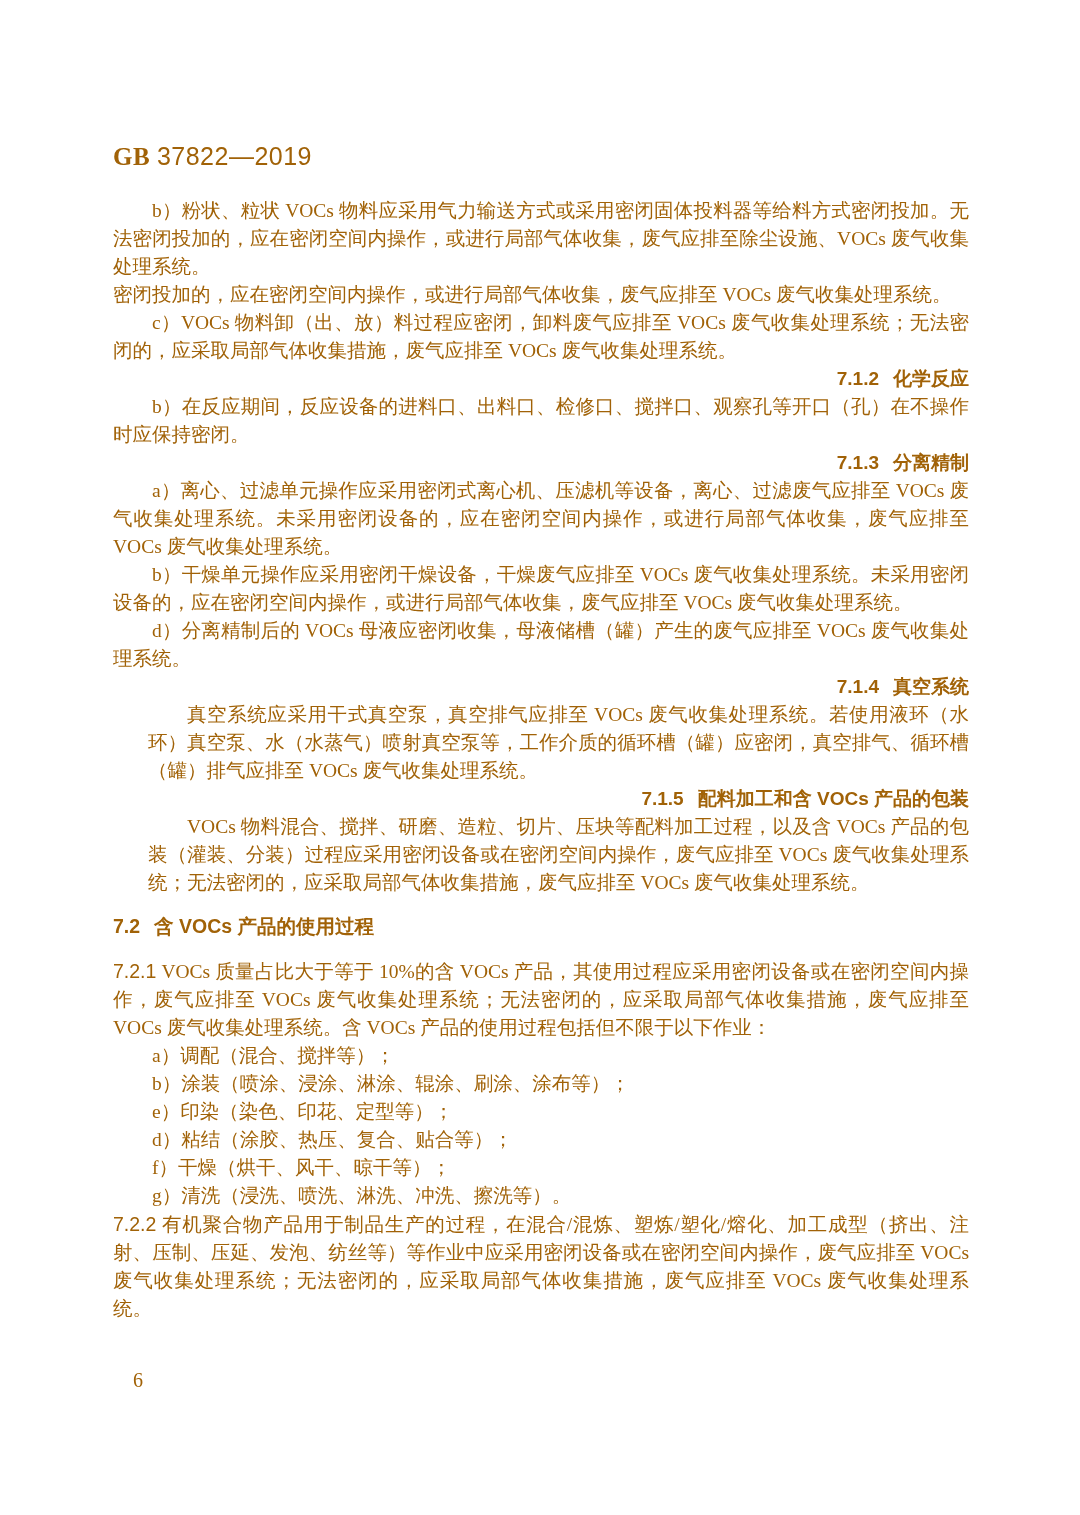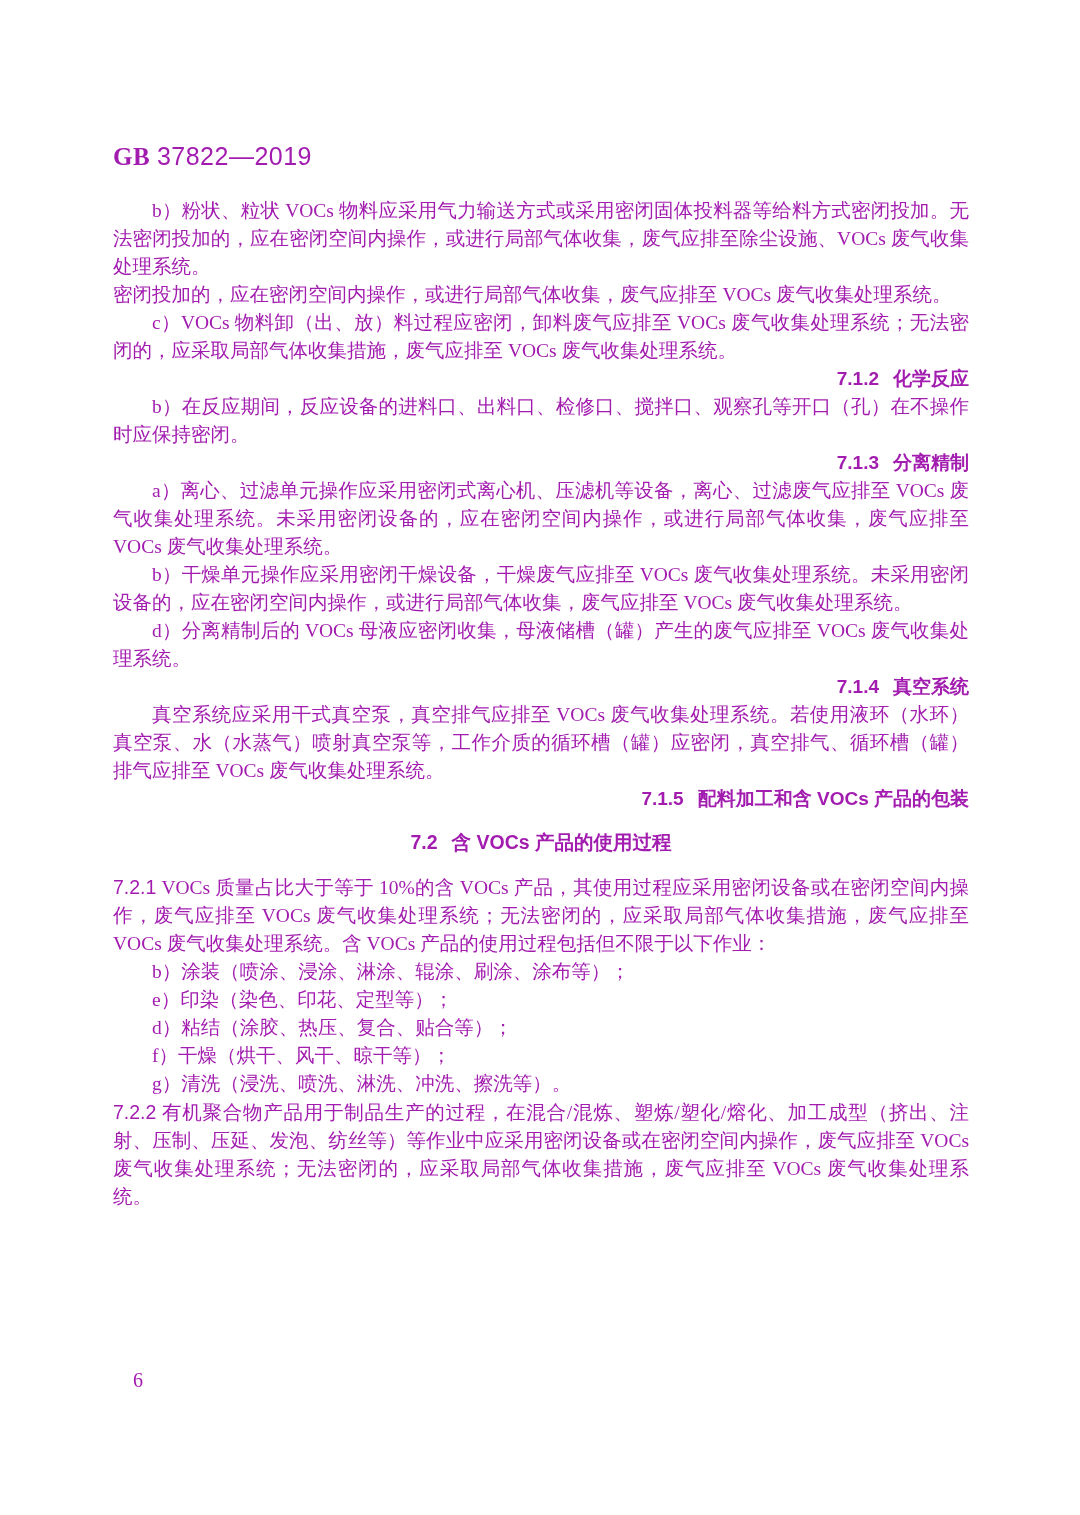--- a/index.html
+++ b/index.html
@@ -6,21 +6,21 @@
     margin: 0;
     padding: 0;
     background: #e8e8e8;
   }
   .page {
     position: relative;
     width: 1080px;
     height: 1515px;
     margin: 0 auto;
     background: #ffffff;
-    color: #a21caf;
+    color: #a16207;
     font-family: "Liberation Serif", "DejaVu Serif", serif;
     overflow: hidden;
   }
   .content {
     position: absolute;
     left: 113px;
     top: 141px;
     width: 856px;
   }
   .doc-header {
@@ -41,33 +41,33 @@
     font-size: 19.5px;
     line-height: 28px;
   }
   .blk {
     text-align: justify;
     text-justify: inter-ideograph;
     margin: 0;
   }
   .blk-continuation { text-indent: 0; }
   .blk-item   { text-indent: 2em; }
-  .blk-para   { text-indent: 2em; }
+  .blk-para   { text-indent: 2em; margin-left: 35px; }
   .blk-list   { text-indent: 2em; text-align: left; }
   .blk-clause {
     font-family: "Liberation Sans", "DejaVu Sans", sans-serif;
     font-weight: 600;
     text-align: right;
     font-size: 19px;
   }
   .blk-clause .clause-title { margin-left: 14px; }
   .blk-section {
     font-family: "Liberation Sans", "DejaVu Sans", sans-serif;
     font-weight: 700;
-    text-align: center;
+    text-align: left;
     font-size: 19.5px;
     margin-top: 15px;
     margin-bottom: 17px;
   }
   .blk-section .clause-title { margin-left: 14px; }
   .blk-numbered .num {
     font-family: "Liberation Sans", "DejaVu Sans", sans-serif;
     font-weight: 400;
     margin-right: 5px;
   }
@@ -94,22 +94,24 @@
         <p class="blk blk-item">c）VOCs 物料卸（出、放）料过程应密闭，卸料废气应排至 VOCs 废气收集处理系统；无法密闭的，应采取局部气体收集措施，废气应排至 VOCs 废气收集处理系统。</p>
         <p class="blk blk-clause"><span class="clause-num">7.1.2</span><span class="clause-title">化学反应</span></p>
         <p class="blk blk-item">b）在反应期间，反应设备的进料口、出料口、检修口、搅拌口、观察孔等开口（孔）在不操作时应保持密闭。</p>
         <p class="blk blk-clause"><span class="clause-num">7.1.3</span><span class="clause-title">分离精制</span></p>
         <p class="blk blk-item">a）离心、过滤单元操作应采用密闭式离心机、压滤机等设备，离心、过滤废气应排至 VOCs 废气收集处理系统。未采用密闭设备的，应在密闭空间内操作，或进行局部气体收集，废气应排至 VOCs 废气收集处理系统。</p>
         <p class="blk blk-item">b）干燥单元操作应采用密闭干燥设备，干燥废气应排至 VOCs 废气收集处理系统。未采用密闭设备的，应在密闭空间内操作，或进行局部气体收集，废气应排至 VOCs 废气收集处理系统。</p>
         <p class="blk blk-item">d）分离精制后的 VOCs 母液应密闭收集，母液储槽（罐）产生的废气应排至 VOCs 废气收集处理系统。</p>
         <p class="blk blk-clause"><span class="clause-num">7.1.4</span><span class="clause-title">真空系统</span></p>
         <p class="blk blk-para">真空系统应采用干式真空泵，真空排气应排至 VOCs 废气收集处理系统。若使用液环（水环）真空泵、水（水蒸气）喷射真空泵等，工作介质的循环槽（罐）应密闭，真空排气、循环槽（罐）排气应排至 VOCs 废气收集处理系统。</p>
         <p class="blk blk-clause"><span class="clause-num">7.1.5</span><span class="clause-title">配料加工和含 VOCs 产品的包装</span></p>
+        <p class="blk blk-para">VOCs 物料混合、搅拌、研磨、造粒、切片、压块等配料加工过程，以及含 VOCs 产品的包装（灌装、分装）过程应采用密闭设备或在密闭空间内操作，废气应排至 VOCs 废气收集处理系统；无法密闭的，应采取局部气体收集措施，废气应排至 VOCs 废气收集处理系统。</p>
         <p class="blk blk-section"><span class="clause-num">7.2</span><span class="clause-title">含 VOCs 产品的使用过程</span></p>
         <p class="blk blk-numbered"><span class="num">7.2.1</span><span>VOCs 质量占比大于等于 10%的含 VOCs 产品，其使用过程应采用密闭设备或在密闭空间内操作，废气应排至 VOCs 废气收集处理系统；无法密闭的，应采取局部气体收集措施，废气应排至 VOCs 废气收集处理系统。含 VOCs 产品的使用过程包括但不限于以下作业：</span></p>
+        <p class="blk blk-list">a）调配（混合、搅拌等）；</p>
         <p class="blk blk-list">b）涂装（喷涂、浸涂、淋涂、辊涂、刷涂、涂布等）；</p>
         <p class="blk blk-list">e）印染（染色、印花、定型等）；</p>
         <p class="blk blk-list">d）粘结（涂胶、热压、复合、贴合等）；</p>
         <p class="blk blk-list">f）干燥（烘干、风干、晾干等）；</p>
         <p class="blk blk-list">g）清洗（浸洗、喷洗、淋洗、冲洗、擦洗等）。</p>
         <p class="blk blk-numbered"><span class="num">7.2.2</span><span>有机聚合物产品用于制品生产的过程，在混合/混炼、塑炼/塑化/熔化、加工成型（挤出、注射、压制、压延、发泡、纺丝等）等作业中应采用密闭设备或在密闭空间内操作，废气应排至 VOCs 废气收集处理系统；无法密闭的，应采取局部气体收集措施，废气应排至 VOCs 废气收集处理系统。</span></p>
       </div>
   </div>
   <div class="page-number">6</div>
 </div>

